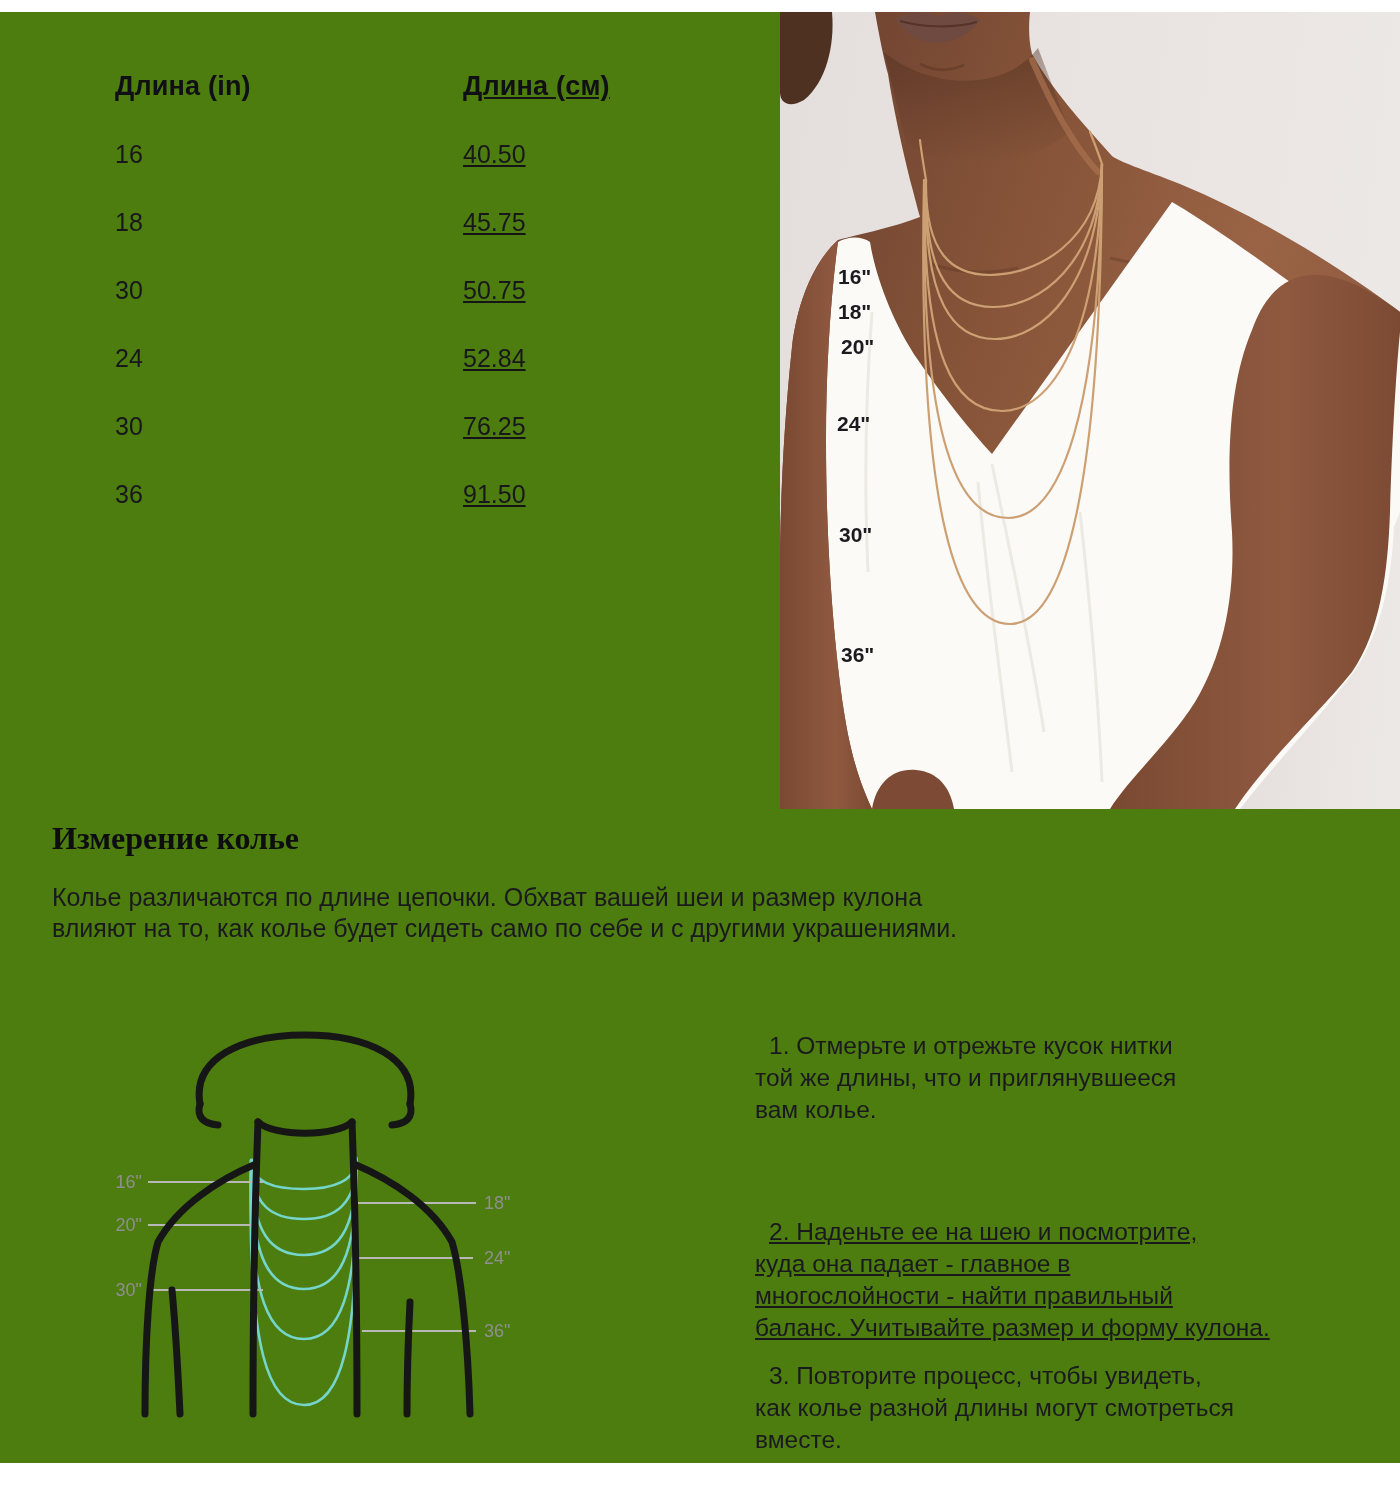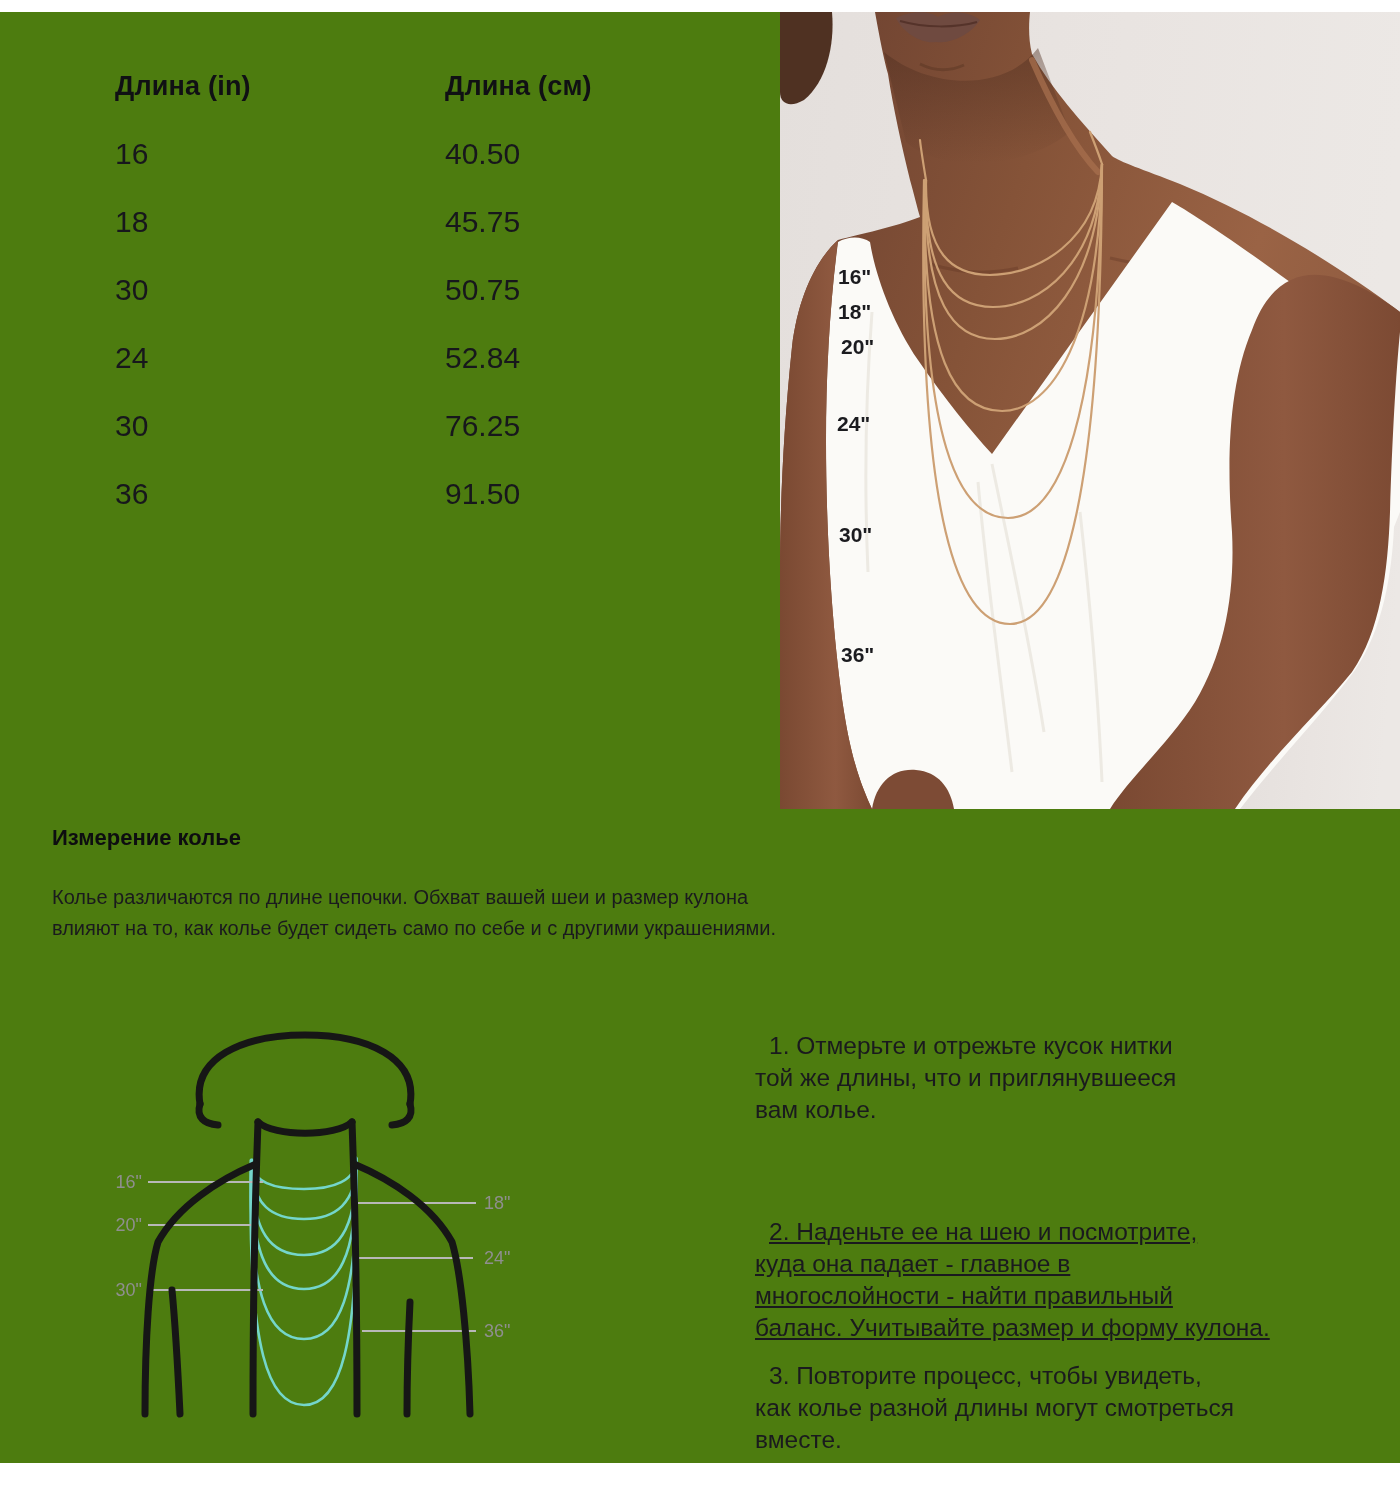--- a/index.html
+++ b/index.html
@@ -3,31 +3,31 @@
 <meta charset="utf-8">
 <style>
   html,body{margin:0;padding:0;background:#fff;}
   .page{
     position:relative;width:1400px;height:1451px;background:#4d7c0f;overflow:hidden;
     font-family:"Liberation Sans", sans-serif;color:#151519;margin-top:12px;
   }
   
   .size-col{position:absolute;top:40px;display:flex;flex-direction:column;}
   .size-col.col-in{left:115px;width:330px;}
-  .size-col.col-cm{left:445px;width:220px;}
+  .size-col.col-cm{left:463px;width:220px;text-decoration:underline;}
   .size-col .th{height:68px;display:flex;align-items:center;font-size:27px;font-weight:700;color:#101014;letter-spacing:.2px;}
-  .size-col .td{height:68px;display:flex;align-items:center;font-size:30px;font-weight:400;color:#17171c;text-align:right;}
+  .size-col .td{height:68px;display:flex;align-items:center;font-size:25px;font-weight:400;color:#17171c;text-align:right;}
   
   .photo-wrap{position:absolute;left:780px;top:0;width:620px;height:797px;margin:0;}
   .photo-wrap svg{display:block;}
   .photo-label{font-family:"Liberation Sans",sans-serif;font-size:21px;font-weight:700;fill:#1b1b1f;}
   
-  .section-heading{position:absolute;left:52px;top:806px;margin:0;font-size:22px;line-height:40px;font-weight:700;color:#0d0d10;}
+  .section-heading{position:absolute;left:52px;top:806px;margin:0;font-size:32px;line-height:40px;font-weight:700;color:#0d0d10;font-family:Liberation Serif, serif;}
   .section-paragraph{position:absolute;left:52px;top:870px;margin:0;width:1000px;
-    font-size:20px;line-height:31px;color:#1a1a1e;white-space:pre-line;}
+    font-size:25px;line-height:31px;color:#1a1a1e;white-space:pre-line;}
   
   .diagram-wrap{position:absolute;left:100px;top:1010px;width:460px;height:483px;margin:0;}
   .diagram-label{font-family:"Liberation Sans",sans-serif;font-size:18px;fill:#8f8f8f;}
   
   .instruction{position:absolute;left:755px;width:630px;margin:0;
     font-size:24.5px;line-height:32px;color:#1a1a1e;white-space:pre-line;text-indent:14px;}
   .instruction.i1{top:1018px;}
   .instruction.i2{top:1204px;text-decoration:underline;}
   .instruction.i3{top:1348px;}
 </style>

